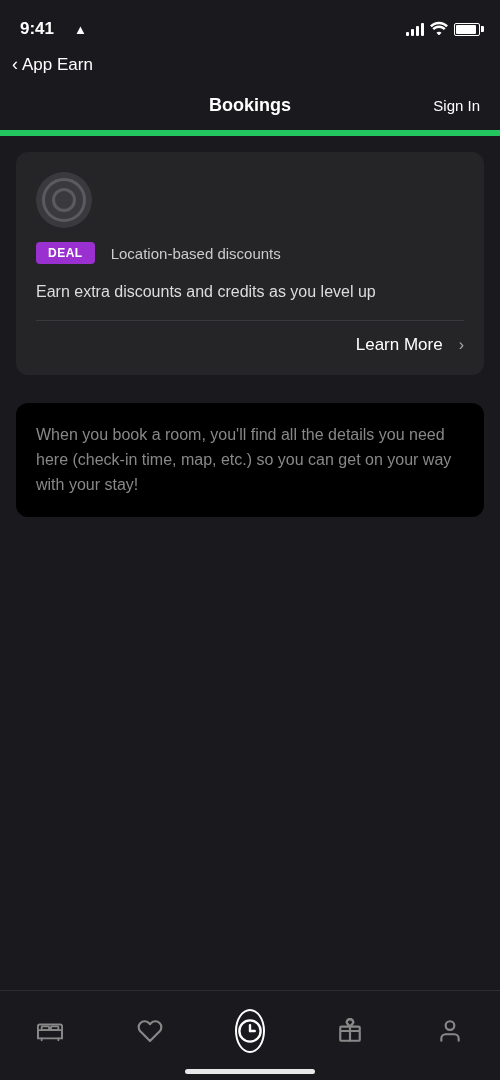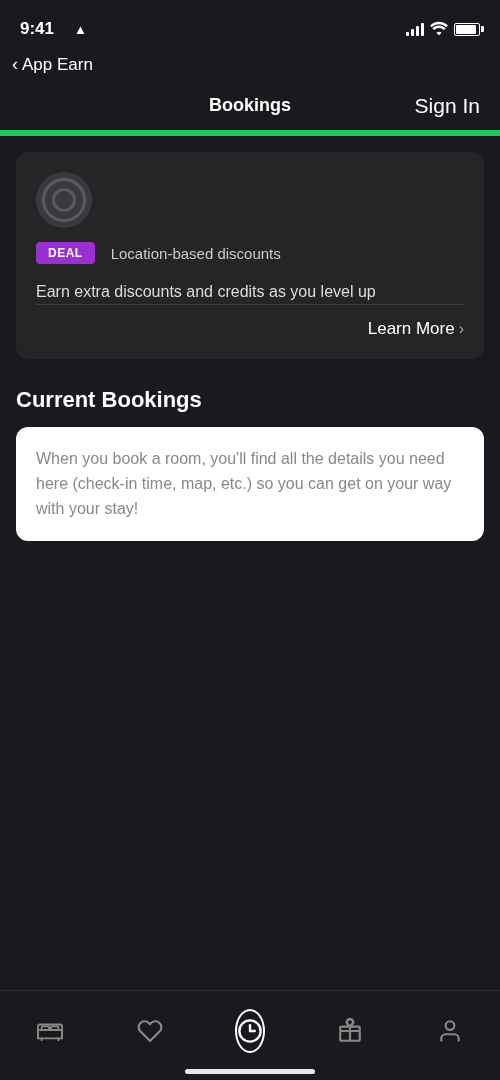--- a/index.html
+++ b/index.html
@@ -130,21 +130,21 @@
 
     .header-title {
       font-size: 18px;
       font-weight: 600;
       color: #ffffff;
     }
 
     .header-sign-in {
       position: absolute;
       right: 20px;
-      font-size: 21px;
+      font-size: 15px;
       color: #ffffff;
       background: none;
       border: none;
       cursor: pointer;
     }
 
     
     .main-content {
       padding: 16px;
       padding-bottom: 100px;
@@ -229,21 +229,21 @@
 
     .badge-description {
       font-size: 15px;
       color: #cccccc;
     }
 
     .perks-description {
       font-size: 16px;
       color: #dddddd;
       line-height: 1.5;
-      margin-bottom: 0;
+      margin-bottom: 16px;
     }
 
     .perks-divider {
       border: none;
       border-top: 1px solid #3a3a3e;
       margin-bottom: 14px;
     }
 
     .learn-more-row {
       display: flex;
@@ -253,38 +253,38 @@
 
     .learn-more-btn {
       background: none;
       border: none;
       color: #ffffff;
       font-size: 17px;
       font-weight: 500;
       cursor: pointer;
       display: flex;
       align-items: center;
-      gap: 4px;
+      gap: 16px;
     }
 
     .learn-more-chevron {
       font-size: 16px;
       color: #aaaaaa;
     }
 
     
     .section-title {
       font-size: 22px;
       font-weight: 700;
       color: #ffffff;
       margin-bottom: 14px;
     }
 
     .empty-bookings-card {
-      background-color: #ffffff;
+      background-color: #000000;
       border-radius: 12px;
       padding: 20px;
     }
 
     .empty-bookings-text {
       font-size: 16px;
       color: #888888;
       line-height: 1.55;
     }
 
@@ -414,21 +414,20 @@
 
     <div class="learn-more-row">
       <button class="learn-more-btn">
         <span>Learn More</span>
         <span class="learn-more-chevron">›</span>
       </button>
     </div>
   </div>
 
   <div class="section">
-    <h2 class="section-title">Current Bookings</h2>
     <div class="empty-bookings-card">
       <p class="empty-bookings-text">When you book a room, you'll find all the details you need here (check-in time, map, etc.) so you can get on your way with your stay!</p>
     </div>
   </div>
 
 </div>
 
 <div class="tab-bar">
 
   <div class="tab-item">

